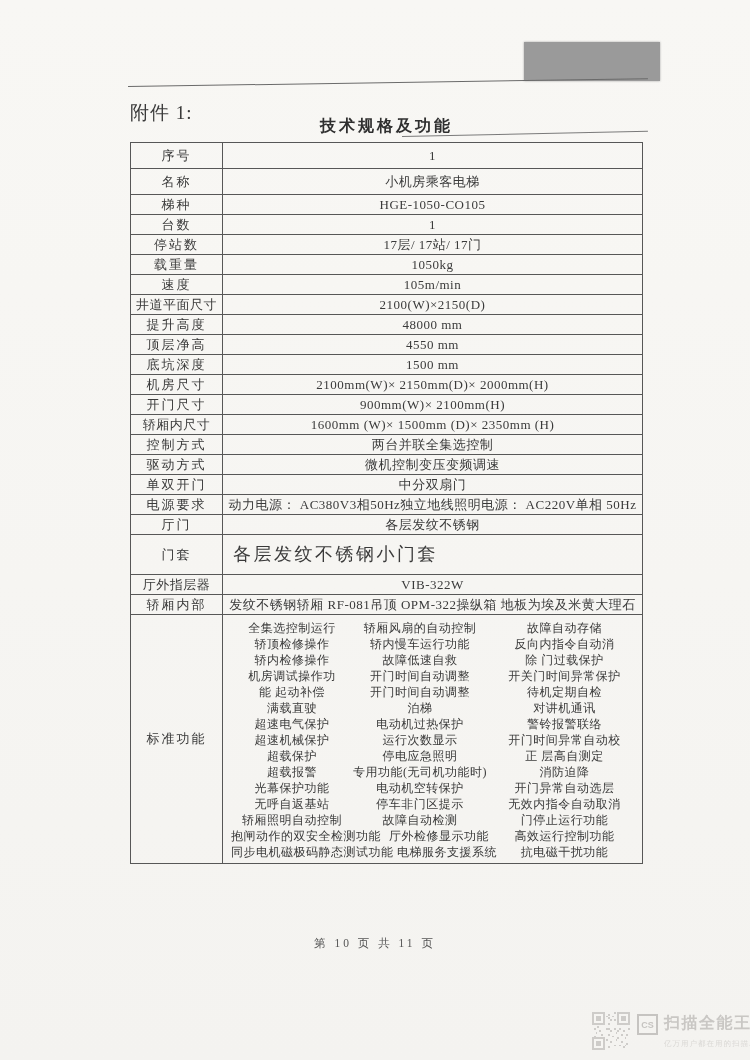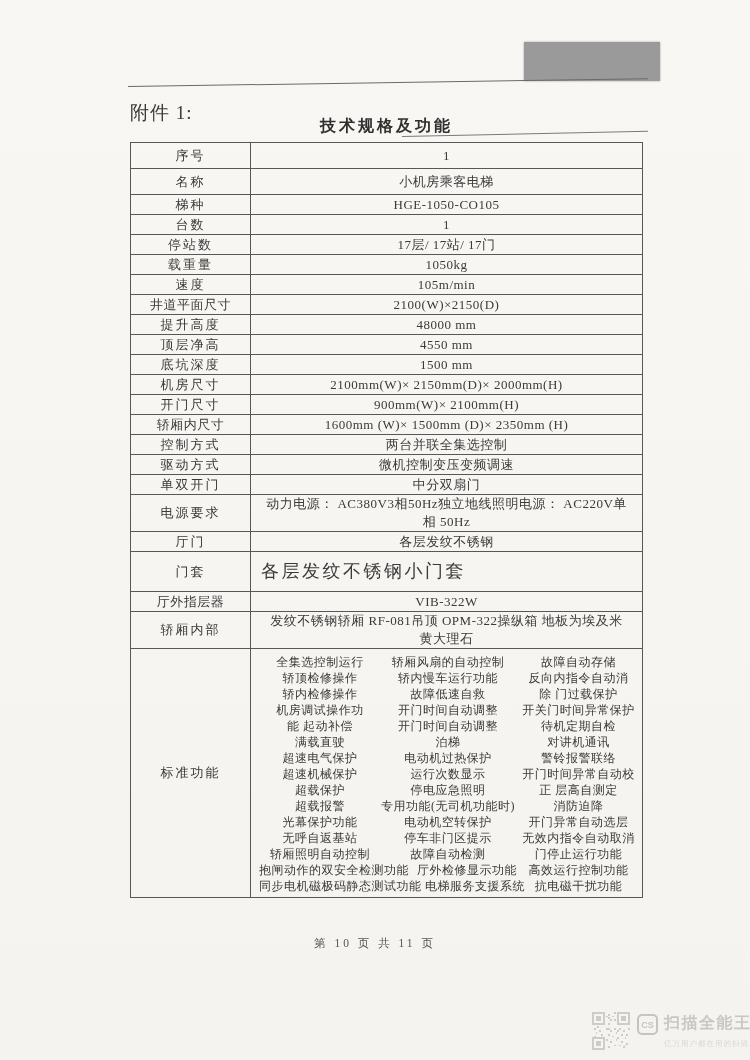--- a/index.html
+++ b/index.html
@@ -34,21 +34,21 @@
     font-size:16px;font-weight:bold;letter-spacing:3px;color:#2f2f2f;
   }
   
   table.spec{
     position:absolute;left:130px;top:142px;width:513px;
     border-collapse:collapse;table-layout:fixed;
     border:1.5px solid #4c4c4c;
   }
   .spec td{
     border:1px solid #575757;
-    padding:0 14px;vertical-align:middle;
+    padding:0 0;vertical-align:middle;
     font-size:13px;color:#3a3a3a;
     overflow:visible;
   }
   .spec td.lbl{width:91px;text-align:center;letter-spacing:2px;}
   .spec td.val{text-align:center;letter-spacing:0.5px;}
   .spec tr{height:20px;}
   .spec tr:nth-child(-n+2){height:26px;}
   .spec tr:nth-child(20){height:40px;}
   .spec tr:nth-child(20) td.val{
     text-align:left;padding-left:10px;letter-spacing:2.5px;
@@ -78,21 +78,21 @@
   
   .footer{
     position:absolute;left:0;right:0;top:936px;text-align:center;
     font-size:11.5px;letter-spacing:3px;color:#555;
   }
   
   .wm{position:absolute;left:592px;top:1008px;width:158px;height:52px;}
   .wm-qr{position:absolute;left:0;top:4px;width:38px;height:38px;opacity:0.75;}
   .wm-logo{
     position:absolute;left:45px;top:6px;width:17px;height:17px;
-    border:2px solid #c6c4c1;border-radius:5px;
+    border:2px solid #c6c4c1;border-radius:0;
     font-family:"Liberation Sans","DejaVu Sans",sans-serif;
     font-size:9px;font-weight:bold;color:#c6c4c1;
     display:flex;align-items:center;justify-content:center;
   }
   .wm-brand{
     position:absolute;left:72px;top:5px;
     font-size:16px;font-weight:bold;letter-spacing:1.5px;color:#c9c7c4;
     white-space:nowrap;
   }
   .wm-tag{

